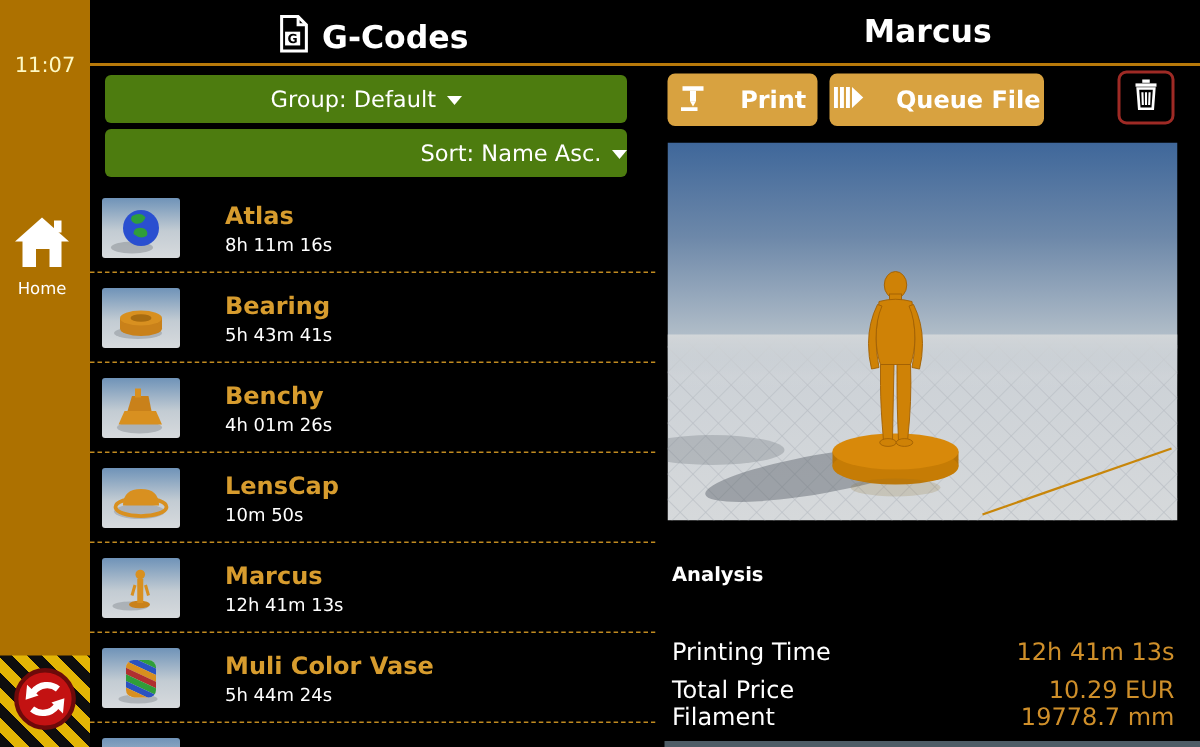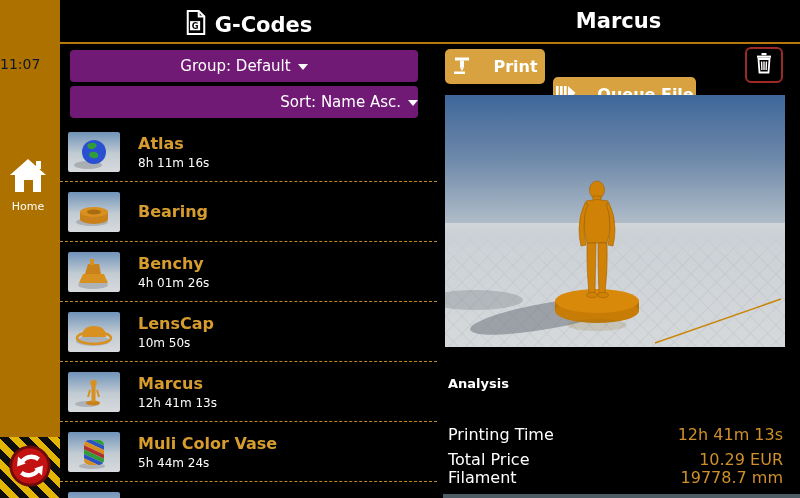--- a/index.html
+++ b/index.html
@@ -2,57 +2,57 @@
 <html><head>
 <meta charset="utf-8">
 <style>
   * { margin:0; padding:0; box-sizing:border-box; }
   html,body { background:#000; }
   body { font-family:"DejaVu Sans","Liberation Sans",sans-serif; }
   #screen { position:relative; width:800px; height:498px; background:#000; overflow:hidden; }
 
   
   .sidebar { position:absolute; left:0; top:0; width:60px; height:498px; background:#ad7100; }
-  .clock { position:absolute; top:56px; width:60px; color:#0f172a; font-size:14px; }
-  .home-btn { position:absolute; top:156px; width:56px; text-align:center; color:#fff; cursor:pointer; }
+  .clock { position:absolute; top:36px; width:60px; text-align:center; color:#fef9c3; font-size:14px; }
+  .home-btn { position:absolute; top:142px; width:56px; text-align:center; color:#fff; cursor:pointer; }
   .home-btn svg { display:block; margin:0 auto; }
   .home-label { font-size:11px; margin-top:6px; color:#fff; }
   .estop-btn { position:absolute; left:0; bottom:0; width:60px; height:61px;
     background:repeating-linear-gradient(45deg,#0d0d0d 0 7px,#e3b505 7px 14px);
     display:flex; align-items:center; justify-content:center; cursor:pointer; }
 
   
   .header { position:absolute; left:60px; top:0; width:740px; height:44px;
     border-bottom:2px solid #b8790a; }
   .title { position:absolute; top:9px; color:#fff; font-size:21px; font-weight:bold;
     display:flex; align-items:center; gap:8px; }
   .title-left { left:0; width:377px; justify-content:center; }
   .title-right { left:377px; width:363px; justify-content:center; }
 
   
-  .dropdown { position:absolute; left:70px; width:348px; height:32px; background:#701a75;
+  .dropdown { position:absolute; left:70px; width:348px; height:32px; background:#4d7c0f;
     border-radius:4px; color:#fff; font-size:15px; display:flex; align-items:center;
     justify-content:center; gap:7px; cursor:pointer; }
   .caret { width:0; height:0; border-left:5px solid transparent; border-right:5px solid transparent;
     border-top:6px solid #fff; margin-top:2px; }
 
   .file-list { position:absolute; left:60px; top:122px; width:377px; height:376px; overflow:hidden; }
   .file-row { height:60px; display:flex; align-items:center; gap:18px; padding-left:8px;
     border-bottom:1px dashed #c08a20; cursor:pointer; }
   .thumb { width:52px; height:40px; border-radius:2px; overflow:hidden; flex:0 0 auto; }
-  .fmeta { display:flex; flex-direction:column; gap:3px; }
+  .fmeta { display:flex; flex-direction:column; gap:3px;margin-left:12px; }
   .fname { color:#d79c2e; font-size:16px; font-weight:bold; }
   .ftime { color:#fff; font-size:12px; }
 
   
   .btn { position:absolute; top:49px; height:35px; background:#d8a240; border-radius:5px;
     color:#fff; font-size:16px; font-weight:bold; display:flex; align-items:center;
     justify-content:center; gap:21px; cursor:pointer; }
   .btn-print { left:445px; width:100px; }
-  .btn-queue { left:553px; width:143px;margin-top:28px; }
+  .btn-queue { left:553px; width:143px; }
   .btn-delete { position:absolute; left:745px; top:47px; width:38px; height:36px;
     border:2px solid #9e2a25; border-radius:6px; display:flex; align-items:center;
     justify-content:center; cursor:pointer; background:#000; }
 
   .preview { position:absolute; left:445px; top:95px; width:340px; height:252px; }
 
   .analysis-title { position:absolute; left:448px; top:376px; color:#fff; font-size:13px; font-weight:bold; }
   .kv-row { position:absolute; left:448px; width:335px; display:flex; justify-content:space-between; }
   .kv-label { color:#fff; font-size:16px;text-align:center; }
   .kv-value { color:#cf8f2a; font-size:16px; }
@@ -152,20 +152,21 @@
           <rect width="52" height="40" fill="url(#g2)"></rect>
           <ellipse cx="24" cy="30" rx="16" ry="4" fill="#8a8f96" opacity="0.5"></ellipse>
           <rect x="12" y="20" width="28" height="7" fill="#c9811a"></rect>
           <ellipse cx="26" cy="27" rx="14" ry="5" fill="#c9811a"></ellipse>
           <ellipse cx="26" cy="20" rx="14" ry="5" fill="#d89020"></ellipse>
           <ellipse cx="26" cy="20" rx="7" ry="2.5" fill="#a86c10"></ellipse>
         </svg>
       </div>
       <div class="fmeta">
         <div class="fname">Bearing</div>
+        <div class="ftime">5h 43m 41s</div>
       </div>
     </div>
 
     <div class="file-row">
       <div class="thumb">
         <svg width="52" height="40" viewBox="0 0 52 40">
           <defs>
               <linearGradient id="g3" x1="0" y1="0" x2="0" y2="1">
             <stop offset="0" stop-color="#6f93b8"></stop>
                 <stop offset="0.55" stop-color="#c3ccd3"></stop>

